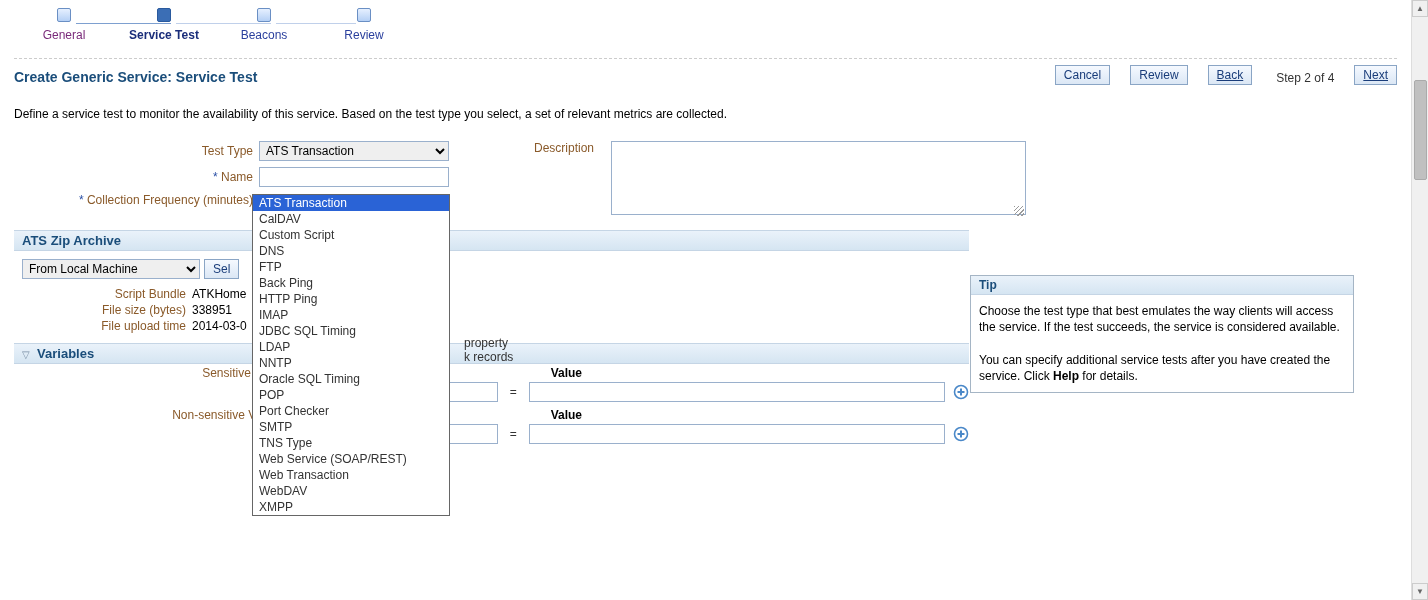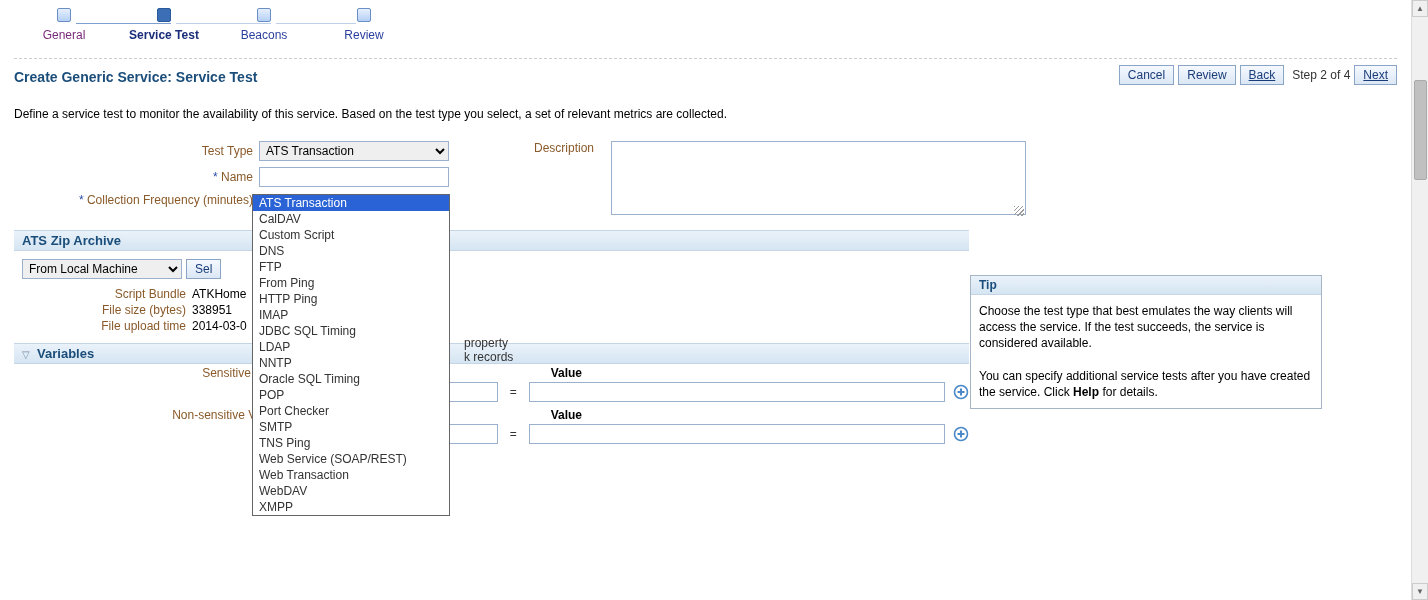--- a/index.html
+++ b/index.html
@@ -92,22 +92,22 @@
   }
   h1.page-title {
     color: #1a4d7a;
     font-size: 14px;
     font-weight: bold;
     margin: 4px 0 8px 0;
   }
   .topbar {
     display: flex;
     justify-content: flex-end;
-    align-items: center;
-    gap: 4px;
+    align-items: flex-end;
+    gap: 20px;
     margin-top: -28px;
   }
   .btn {
     display: inline-block;
     padding: 2px 8px;
     border: 1px solid #8aa5c5;
     background: linear-gradient(#f5f9ff,#dbe7f5);
     color: #1a3d7a;
     cursor: pointer;
     font-size: 12px;
@@ -210,21 +210,21 @@
   .plus-icon {
     width: 16px; height: 16px;
     display:inline-flex; align-items:center; justify-content:center;
     cursor:pointer;
   }
   .plus-icon svg { width:16px; height:16px; }
   .tip-box {
     position: absolute;
     left: 970px;
     top: 275px;
-    width: 352px;
+    width: 384px;
     border: 1px solid #a5b5c5;
   }
   .tip-box .tip-head {
     background: linear-gradient(#eaf2fa,#d5e5f2);
     padding: 2px 8px;
     font-weight: bold;
     color: #1a4d7a;
     border-bottom: 1px solid #c5d5e5;
   }
   .tip-box .tip-body { padding: 8px; color:#000; line-height: 1.35; }
@@ -309,44 +309,44 @@
       </div>
     </div>
   </div>
 
   <div class="dropdown-open" id="dd">
       <div class="opt sel-opt">ATS Transaction</div>
       <div class="opt">CalDAV</div>
       <div class="opt">Custom Script</div>
       <div class="opt">DNS</div>
       <div class="opt">FTP</div>
-      <div class="opt">From Ping</div>
+      <div class="opt">Back Ping</div>
       <div class="opt">HTTP Ping</div>
       <div class="opt">IMAP</div>
       <div class="opt">JDBC SQL Timing</div>
       <div class="opt">LDAP</div>
       <div class="opt">NNTP</div>
       <div class="opt">Oracle SQL Timing</div>
       <div class="opt">POP</div>
       <div class="opt">Port Checker</div>
       <div class="opt">SMTP</div>
-      <div class="opt">TNS Ping</div>
+      <div class="opt">TNS Type</div>
       <div class="opt">Web Service (SOAP/REST)</div>
       <div class="opt">Web Transaction</div>
       <div class="opt">WebDAV</div>
       <div class="opt">XMPP</div>
     </div>
 
   <div style="width: 955px;">
     <div class="section-band">
       <h3>ATS Zip Archive</h3>
     </div>
     <div class="section-body">
       <div class="file-row">
-        <select class="sel" style="width:160px">
+        <select class="sel" style="width:178px">
           <option>From Local Machine</option>
         </select>
         <span class="btn">Sel</span>
       </div>
       <div class="kv">
         <div class="k">Script Bundle</div>
         <div class="v">ATKHome</div>
       </div>
       <div class="kv">
         <div class="k">File size (bytes)</div>

